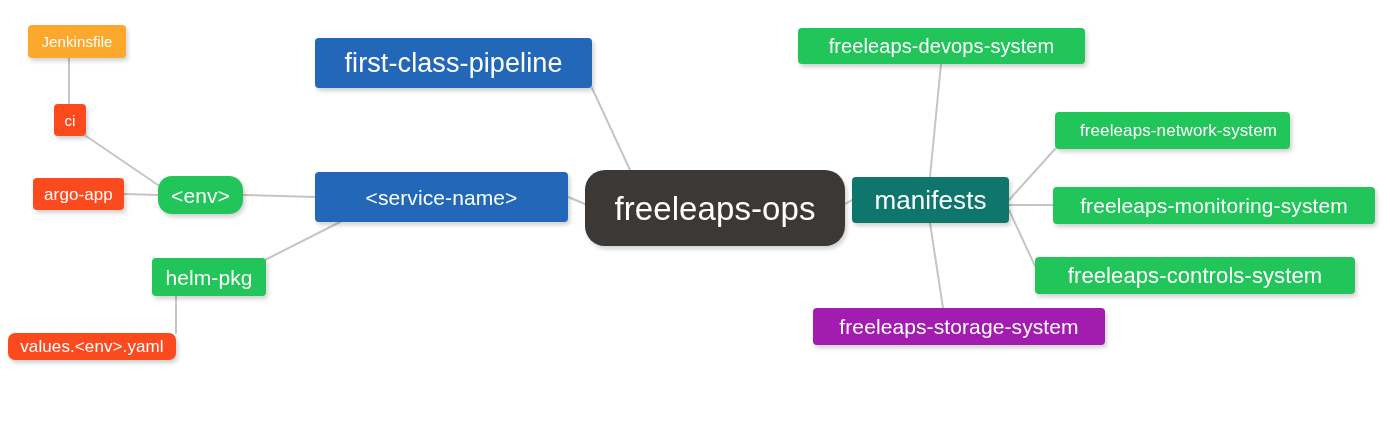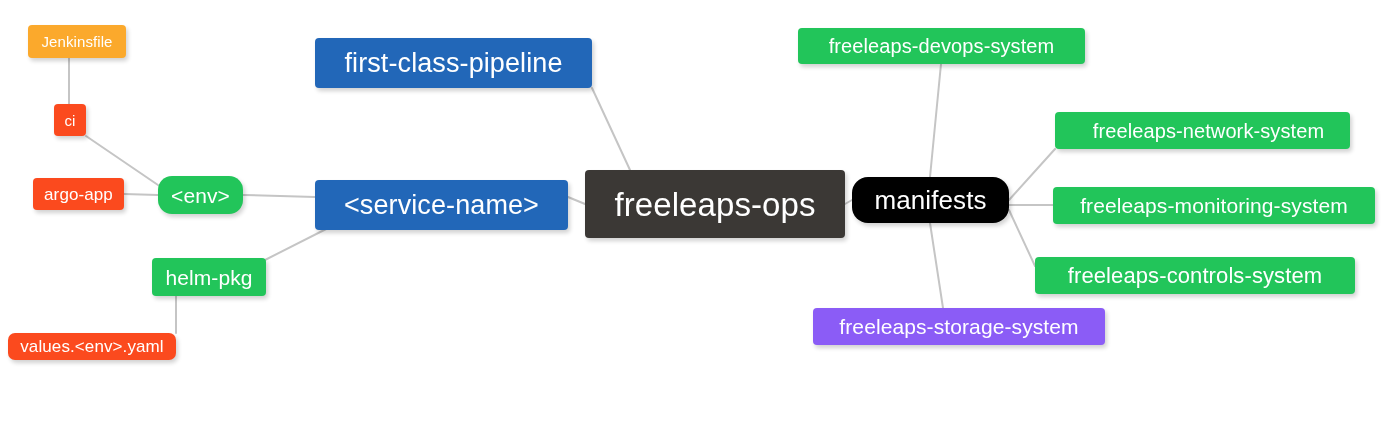--- a/index.html
+++ b/index.html
@@ -59,27 +59,27 @@
       <line x1="158" y1="195" x2="124" y2="194" stroke="#c5c5c5" stroke-width="2" stroke-linecap="round"></line>
       <line x1="69" y1="104" x2="69" y2="58" stroke="#c5c5c5" stroke-width="2" stroke-linecap="round"></line>
       <line x1="176" y1="296" x2="176" y2="333" stroke="#c5c5c5" stroke-width="2" stroke-linecap="round"></line>
       <line x1="930" y1="177" x2="941" y2="64" stroke="#c5c5c5" stroke-width="2" stroke-linecap="round"></line>
       <line x1="1009" y1="200" x2="1055" y2="149" stroke="#c5c5c5" stroke-width="2" stroke-linecap="round"></line>
       <line x1="1009" y1="205" x2="1053" y2="205" stroke="#c5c5c5" stroke-width="2" stroke-linecap="round"></line>
       <line x1="1009" y1="210" x2="1035" y2="266" stroke="#c5c5c5" stroke-width="2" stroke-linecap="round"></line>
       <line x1="930" y1="223" x2="943" y2="308" stroke="#c5c5c5" stroke-width="2" stroke-linecap="round"></line>
     </svg>
   <div id="node-layer">
-      <div class="node" style="left: 585px; top: 170px; width: 260px; height: 68px; background: rgb(59, 56, 53); font-size: 33px;">
+      <div class="node" style="left: 585px; top: 170px; width: 260px; height: 76px; background: rgb(59, 56, 53); font-size: 33px; border-radius: 20px;">
         <span class="node-label">freeleaps-ops</span>
       </div>
-      <div class="node" style="left: 315px; top: 172px; width: 253px; height: 50px; background: rgb(34, 103, 184); font-size: 27px; margin-top: 8px;">
+      <div class="node" style="left: 315px; top: 172px; width: 253px; height: 50px; background: rgb(34, 103, 184); font-size: 21px;">
         <span class="node-label">&lt;service-name&gt;</span>
       </div>
-      <div class="node" style="left: 852px; top: 177px; width: 157px; height: 46px; background: #000000; font-size: 26px; border-radius: 16px;">
+      <div class="node" style="left: 852px; top: 177px; width: 157px; height: 46px; background: #0f766e; font-size: 26px;">
         <span class="node-label">manifests</span>
       </div>
       <div class="node" style="left: 315px; top: 38px; width: 277px; height: 50px; background: rgb(34, 103, 184); font-size: 27px; justify-content: center;">
         <span class="node-label">first-class-pipeline</span>
       </div>
       <div class="node" style="left: 158px; top: 176px; width: 85px; height: 38px; background: rgb(34, 197, 90); font-size: 21px; border-radius: 14px;">
         <span class="node-label">&lt;env&gt;</span>
       </div>
       <div class="node" style="left: 152px; top: 258px; width: 114px; height: 38px; background: rgb(34, 197, 90); font-size: 21px;">
         <span class="node-label">helm-pkg</span>
@@ -92,26 +92,26 @@
       </div>
       <div class="node" style="left: 33px; top: 178px; width: 91px; height: 32px; background: rgb(251, 74, 30); font-size: 17px;">
         <span class="node-label">argo-app</span>
       </div>
       <div class="node" style="left: 8px; top: 333px; width: 168px; height: 27px; background: rgb(251, 74, 30); font-size: 17px; border-radius: 7px;">
         <span class="node-label">values.&lt;env&gt;.yaml</span>
       </div>
       <div class="node" style="left: 798px; top: 28px; width: 287px; height: 36px; background: rgb(34, 197, 90); font-size: 20px;">
         <span class="node-label">freeleaps-devops-system</span>
       </div>
-      <div class="node" style="left: 1055px; top: 112px; width: 295px; height: 37px; background: rgb(34, 197, 90); font-size: 20px; padding-left: 12px;">
+      <div class="node" style="left: 1055px; top: 112px; width: 235px; height: 37px; background: rgb(34, 197, 90); font-size: 17px; padding-left: 12px;">
         <span class="node-label">freeleaps-network-system</span>
       </div>
       <div class="node" style="left: 1053px; top: 187px; width: 322px; height: 37px; background: rgb(34, 197, 90); font-size: 21px;">
         <span class="node-label">freeleaps-monitoring-system</span>
       </div>
       <div class="node" style="left: 1035px; top: 257px; width: 320px; height: 37px; background: rgb(34, 197, 90); font-size: 22px;">
         <span class="node-label">freeleaps-controls-system</span>
       </div>
-      <div class="node" style="left: 813px; top: 308px; width: 292px; height: 37px; background: #8b5cf6; font-size: 21px;">
+      <div class="node" style="left: 813px; top: 308px; width: 292px; height: 37px; background: #a21caf; font-size: 21px;">
         <span class="node-label">freeleaps-storage-system</span>
       </div>
     </div>
 </div>
 
 </body></html>

